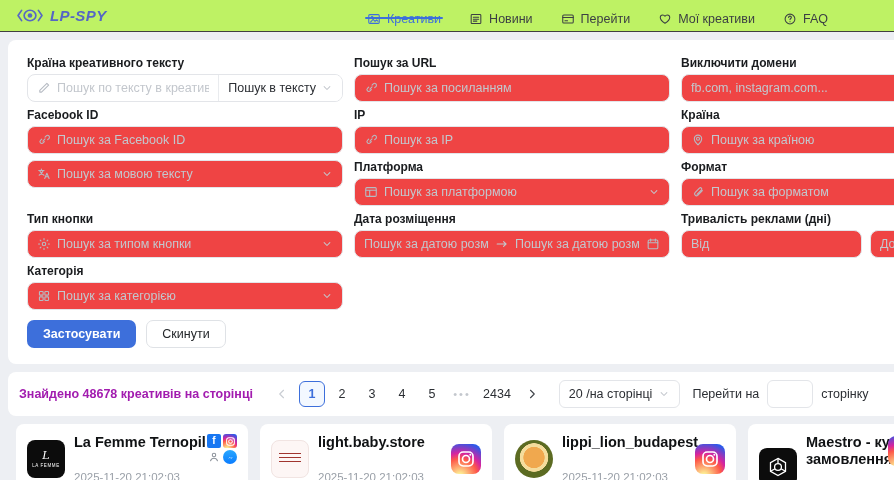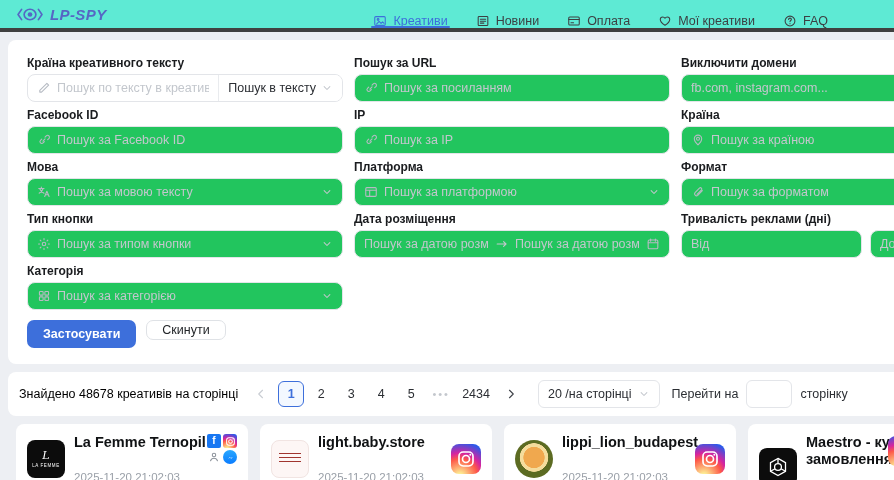--- a/index.html
+++ b/index.html
@@ -1,52 +1,52 @@
 <!DOCTYPE html>
 <html><head>
 <meta charset="utf-8">
 <style>
   *{margin:0;padding:0;box-sizing:border-box}
   html,body{width:894px;height:480px;overflow:hidden}
   body{background:#edeff3;font-family:"Liberation Sans",sans-serif;color:#232629;position:relative}
 
   
-  .topbar{height:32px;background:#5eead4;display:flex;align-items:center;padding:0 16px;border-bottom:4px solid #404040}
+  .topbar{height:32px;background:#bef264;display:flex;align-items:center;padding:12px 16px;border-bottom:1px solid #404040}
   .logo{display:flex;align-items:center;gap:6px;color:#5667c4;font-weight:bold;font-style:italic;font-size:15px;letter-spacing:.4px;cursor:pointer}
   .nav{margin-left:auto;display:flex;gap:28px;padding-right:50px;height:100%}
-  .nav-item{display:flex;align-items:flex-end;gap:6px;font-size:12.5px;color:#3c4043;position:relative;cursor:pointer;white-space:nowrap}
+  .nav-item{display:flex;align-items:flex-start;gap:6px;font-size:12.5px;color:#3c4043;position:relative;cursor:pointer;white-space:nowrap}
   .nav-item.active{color:#3d6fdb}
   .nav-item.active::after{content:"";position:absolute;left:-2px;right:-2px;bottom:0;height:2px;background:#3d6fdb;border-radius:2px}
   .nic{width:14px;height:14px;stroke:currentColor;fill:none;stroke-width:1.2;stroke-linecap:round;stroke-linejoin:round}
 
   
   .panel{margin:8px 0 0 8px;width:1000px;background:#fff;border-radius:8px;padding:16px 19px 16px}
   .fgrid{display:grid;grid-template-columns:repeat(3,316px);column-gap:11px;row-gap:6px}
   .flabel{font-size:12px;font-weight:bold;color:#1a1c1f;margin-bottom:4px;line-height:14px}
-  .ibox{height:28px;border:1px solid #e3e5e9;border-radius:8px;display:flex;align-items:center;padding:8px 9px;gap:6px;background:#22c55e}
+  .ibox{height:28px;border:1px solid #e3e5e9;border-radius:8px;display:flex;align-items:center;padding:8px 9px;gap:6px;background:#ef4444}
   .ibox input{border:none;outline:none;flex:1;min-width:0;font-size:12.5px;color:#232629;background:transparent;font-family:"Liberation Sans",sans-serif}
   .ibox input::placeholder{color:#c3c7cd}
   .ic{width:14px;height:14px;stroke:#b6bbc3;fill:none;stroke-width:1.25;stroke-linecap:round;stroke-linejoin:round;flex:0 0 auto}
   .chev{width:12px;height:12px;stroke:#c3c7cd;fill:none;stroke-width:1.4;stroke-linecap:round;stroke-linejoin:round;flex:0 0 auto}
   .igroup{height:28px;border:1px solid #e3e5e9;border-radius:8px;display:flex;align-items:stretch;background:#fff;overflow:hidden}
   .igroup .main{display:flex;align-items:center;gap:6px;padding:0 9px;flex:1;min-width:0}
   .igroup input{border:none;outline:none;flex:1;min-width:0;font-size:12.5px;background:transparent;font-family:"Liberation Sans",sans-serif}
   .igroup input::placeholder{color:#c3c7cd}
   .addon{display:flex;align-items:center;gap:5px;padding:0 9px;border-left:1px solid #e9ebee;font-size:12.5px;color:#2b2e33;white-space:nowrap;cursor:pointer;background:#fff}
   .range .sep{width:14px;height:14px;stroke:#c3c7cd;fill:none;stroke-width:1.3;stroke-linecap:round;stroke-linejoin:round;flex:0 0 auto}
   .dur{display:flex;gap:8px}
   .dur .from{flex:0 0 148px}
   .dur .to{flex:1}
   .btnrow{margin-top:10px;display:flex;gap:10px}
   .btn-primary{background:#3d6fdb;color:#fff;border:none;border-radius:7px;height:28px;padding:0 16px;font-size:12.5px;font-weight:bold;cursor:pointer;font-family:"Liberation Sans",sans-serif}
-  .btn-default{background:#fff;border:1px solid #dfe2e6;border-radius:7px;height:20px;padding:0 15px;font-size:12.5px;color:#232629;cursor:pointer;font-family:"Liberation Sans",sans-serif}
+  .btn-default{background:#fff;border:1px solid #dfe2e6;border-radius:7px;height:28px;padding:0 15px;font-size:12.5px;color:#232629;cursor:pointer;font-family:"Liberation Sans",sans-serif}
 
   
   .resultsbar{margin:8px 0 0 8px;width:1000px;background:#fff;border-radius:8px;height:44px;display:flex;align-items:center;padding:0 11px;gap:4px}
-  .summary{font-size:12.5px;font-weight:normal;color:#000000;margin-right:6px;white-space:nowrap}
+  .summary{font-size:12.5px;font-weight:bold;color:#a21caf;margin-right:12px;white-space:nowrap}
   .pg{min-width:26px;height:26px;display:flex;align-items:center;justify-content:center;font-size:12.5px;color:#2b2e33;border-radius:6px;cursor:pointer;padding:0 4px}
   .pg.active{border:1px solid #3d6fdb;color:#3d6fdb;background:#f3f8ff;font-weight:bold}
   .pgchev{width:12px;height:12px;fill:none;stroke-width:1.5;stroke-linecap:round;stroke-linejoin:round}
   .prev .pgchev{stroke:#c9cdd3}
   .next .pgchev{stroke:#40444a}
   .dots{color:#c3c7cd;letter-spacing:2px;font-size:11px;min-width:26px;text-align:center;cursor:pointer}
   .size-select{height:28px;border:1px solid #e3e5e9;border-radius:6px;display:flex;align-items:center;gap:6px;padding:0 9px;font-size:12.5px;color:#2b2e33;margin-left:10px;cursor:pointer;white-space:nowrap}
   .goto{display:flex;align-items:center;gap:8px;margin-left:8px;font-size:12.5px;color:#2b2e33;white-space:nowrap}
   .goto input{width:46px;height:28px;border:1px solid #e3e5e9;border-radius:6px;outline:none;text-align:center;font-size:12.5px;font-family:"Liberation Sans",sans-serif}
 
@@ -102,21 +102,21 @@
           <rect x="2.5" y="2.8" width="11" height="10.4" rx="1"></rect>
           <path d="M5 6h6M5 8.2h6M5 10.4h4"></path>
         </svg>
       <span>Новини</span>
     </div>
     <div class="nav-item">
       <svg class="nic" viewBox="0 0 16 16">
           <rect x="2" y="3.5" width="12" height="9" rx="1.2"></rect>
           <path d="M2 6.3h12M4.5 10h3"></path>
         </svg>
-      <span>Оплата</span>
+      <span>Перейти</span>
     </div>
     <div class="nav-item">
       <svg class="nic" viewBox="0 0 16 16">
           <path d="M8 12.8C4.6 10.7 2.6 8.5 2.6 6.2c0-1.6 1.3-2.8 2.8-2.8 1 0 2 .5 2.6 1.5.6-1 1.6-1.5 2.6-1.5 1.5 0 2.8 1.2 2.8 2.8 0 2.3-2 4.5-5.4 6.6z"></path>
         </svg>
       <span>Мої креативи</span>
     </div>
     <div class="nav-item">
       <svg class="nic" viewBox="0 0 16 16">
           <circle cx="8" cy="8" r="5.6"></circle>
@@ -187,21 +187,20 @@
       <div class="ibox">
         <svg class="ic" viewBox="0 0 16 16">
             <path d="M8 13.5S3.8 9.8 3.8 6.6a4.2 4.2 0 018.4 0c0 3.2-4.2 6.9-4.2 6.9z"></path>
             <circle cx="8" cy="6.6" r="1.7"></circle>
           </svg>
         <input placeholder="Пошук за країною" style="">
       </div>
     </div>
 
     <div>
-      <div class="flabel">Мова</div>
       <div class="ibox">
         <svg class="ic" viewBox="0 0 16 16">
             <path d="M2 4h6M5 2.4V4M7 4c-.6 2.2-2.4 4.3-4.6 5.3M3.4 4.8c.8 2 2.6 3.8 4.6 4.6"></path>
             <path d="M8.8 13.2l2.5-6 2.5 6M9.6 11.2h3.4"></path>
           </svg>
         <input placeholder="Пошук за мовою тексту" style="">
         <svg class="chev" viewBox="0 0 16 16">
             <path d="M4.2 6.2L8 10l3.8-3.8"></path>
           </svg>
       </div>

